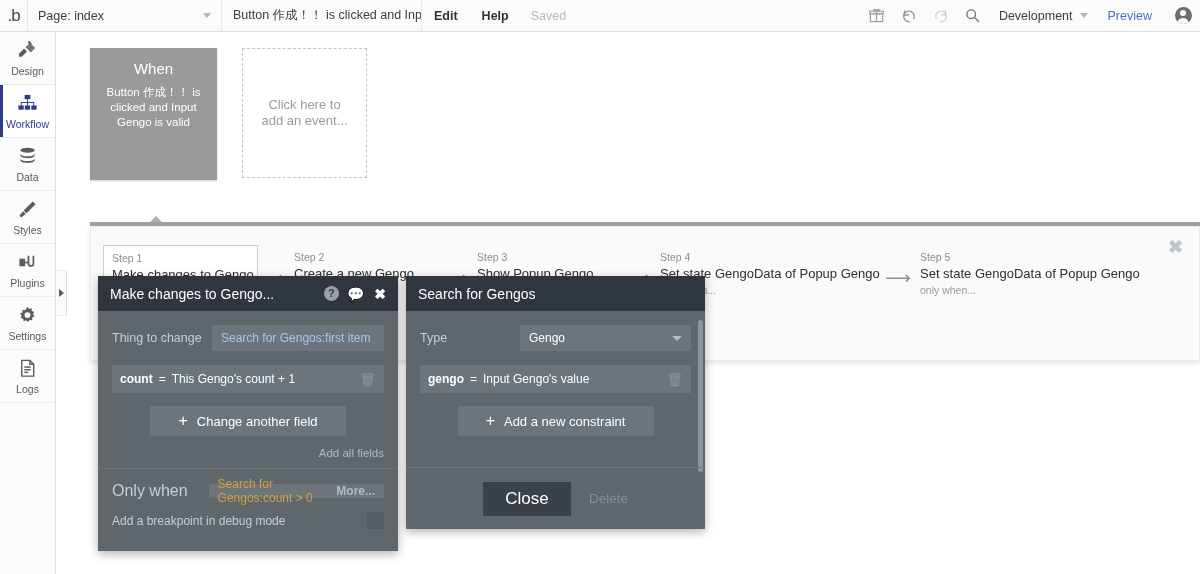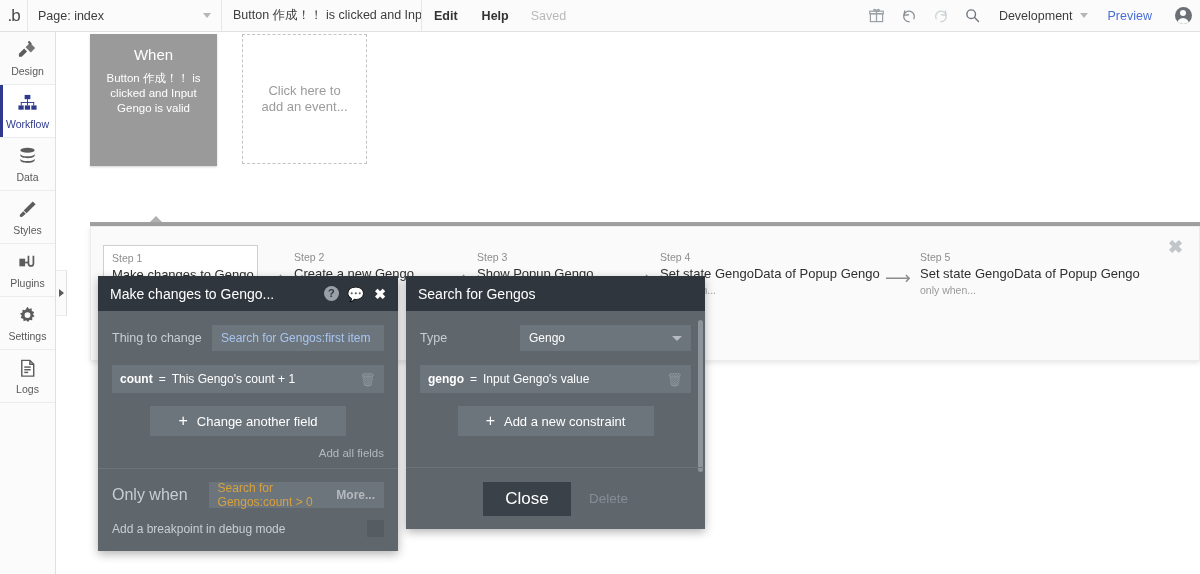--- a/index.html
+++ b/index.html
@@ -99,21 +99,21 @@
   }
   .tri-right { width:0;height:0;border-top:4px solid transparent;border-bottom:4px solid transparent;border-left:5px solid #5a5a5a; }
 
   
   .canvas {
     position: absolute; top: 32px; left: 56px; right: 0; bottom: 0;
     background: #ffffff;
   }
 
   
-  .when-row { position: absolute; top: 2px; left: 34px; display: flex; gap: 25px; }
+  .when-row { position: absolute; top: 16px; left: 34px; display: flex; gap: 25px; }
   .when-box {
     width: 127px; height: 132px; background: #9a9a9a;
     display: flex; flex-direction: column; align-items: center;
     padding: 12px 9px 0; box-shadow: 0 1px 2px rgba(0,0,0,.18);
   }
   .when-title { color: #ffffff; font-size: 15px; margin-bottom: 8px; }
   .when-desc { color: #ffffff; font-size: 11.5px; line-height: 15px; text-align: center; }
   .add-event-box {
     width: 125px; height: 130px; border: 1px dashed #c3c3c3;
     display: flex; align-items: center; justify-content: center;
@@ -208,21 +208,21 @@
   }
   .add-btn .plus { font-size: 16px; line-height: 1; }
   .add-all {
     text-align: right; font-size: 11.5px; color: #b4b9be;
     margin-top: 11px; padding-bottom: 9px;
   }
   .dp-sep { border-top: 1px solid #6c7379; }
   .onlywhen-row { display: flex; align-items: center; padding: 13px 14px 0; }
   .onlywhen-lbl { font-size: 16px; color: #c9ced3; margin-right: 21px; }
   .onlywhen-box {
-    background: #6d757c; height: 26px; display: flex; align-items: center;
+    background: #6d757c; height: 14px; display: flex; align-items: center;
     padding: 0 9px; flex: 1; font-size: 12px;
   }
   .ow-cond { color: #d8a13c; }
   .ow-more { color: #b4b9be; margin-left: 5px; font-weight: bold; }
   .bp-row { display: flex; align-items: center; padding: 12px 14px 14px; }
   .bp-lbl { font-size: 12px; color: #c9ced3; }
   .bp-check { margin-left: auto; width: 17px; height: 17px; background: #555c62; }
 
   .dp-foot {
     border-top: 1px solid #6c7379;

